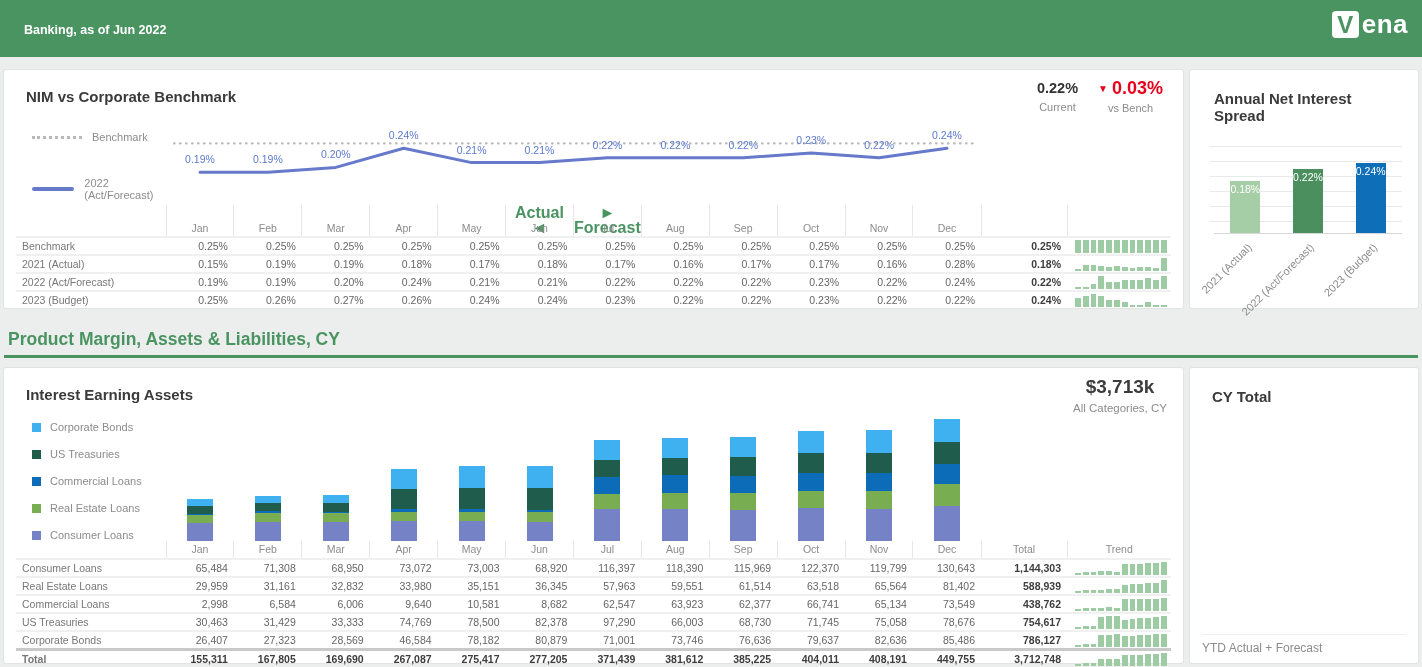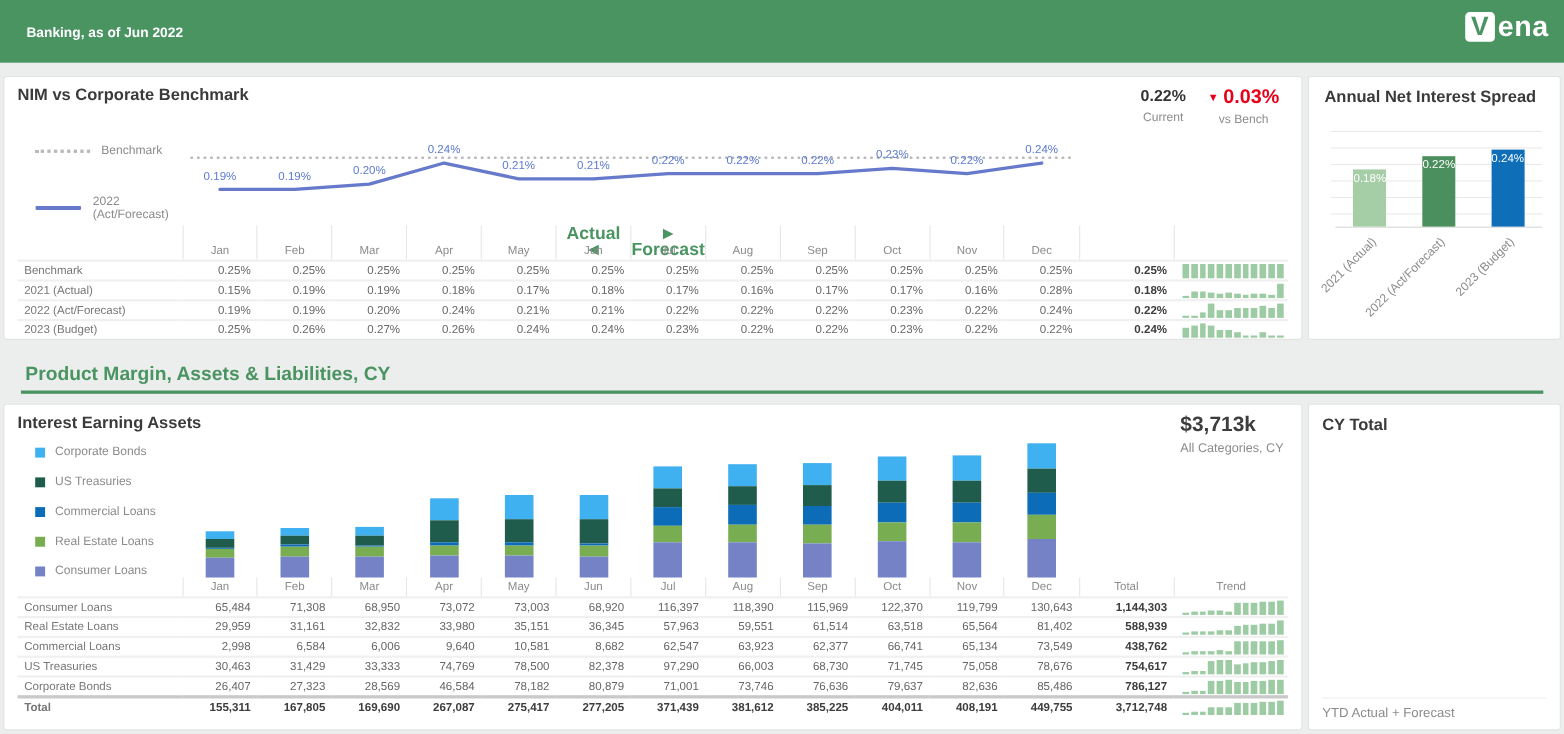--- a/index.html
+++ b/index.html
@@ -6,22 +6,22 @@
   *{box-sizing:border-box}
   body{margin:0;width:1422px;height:667px;background:#ECEDED;font-family:"Liberation Sans",sans-serif;overflow:hidden}
   .topbar{height:57px;background:var(--green);color:#fff;display:flex;justify-content:space-between;align-items:center;padding:0 14px 0 24px}
   .tb-title{font-size:21px;font-weight:bold;margin:0;line-height:24px}
   .tb-sub{font-size:12.5px;font-weight:bold;margin-top:2px}
   .logo{display:flex;align-items:center;gap:3px;margin-top:-8px}
   .logo-v{width:27px;height:27px;border-radius:4px;background:#fff;color:var(--green);display:flex;align-items:center;justify-content:center;font-weight:bold;font-size:24px}
   .logo-rest{color:#fff;font-size:26px;font-weight:bold;letter-spacing:.5px}
   main{display:grid;grid-template-columns:1179px 228px;grid-template-rows:238px 60px 295px;column-gap:7px;padding:13px 4px 4px}
   .panel{background:#fff;border-radius:2px;box-shadow:0 0 0 1px rgba(0,0,0,.04);position:relative}
-  .section-hd{grid-column:1/3;align-self:end;margin:0 15px 10px;padding:0 0 5px 4px;font-size:17.5px;font-weight:bold;color:var(--green);border-bottom:3px solid var(--green)}
-  .panel-title{font-size:15px;font-weight:bold;color:#3a3a3a;margin:0}
+  .section-hd{grid-column:1/3;align-self:end;margin:0 0 10px;padding:0 0 5px 4px;font-size:17.5px;font-weight:bold;color:var(--green);border-bottom:3px solid var(--green)}
+  .panel-title{font-size:15px;font-weight:bold;color:#3a3a3a;margin:10px}
   
   .nim{grid-column:1;grid-row:1;padding:8px 12px 0}
   .nim-head{display:flex;justify-content:space-between}
   .kpi{display:flex;gap:20px;text-align:center;padding-right:8px}
   .kpi-cur{font-size:14.5px;font-weight:bold;color:#333;line-height:20px}
   .kpi-delta{font-size:18px;font-weight:bold;color:var(--red);line-height:20px}
   .tri{font-style:normal;font-size:10px;margin-right:4px;vertical-align:2px}
   .kpi-sub{display:block;font-size:11px;color:#8c8c8c;margin-top:3px}
   .nim-chart-row{display:flex;height:90px;margin-top:0}
   .nim-legend{width:150px;padding:16px 0 4px 16px;display:flex;flex-direction:column;justify-content:space-between}
@@ -52,21 +52,21 @@
   .annual-plot{position:relative;height:88px;margin:22px 6px 0 10px;border-bottom:1px solid #d8d8d8;display:flex;justify-content:space-around;align-items:flex-end}
   .gline{position:absolute;left:-4px;right:0;height:1px;background:#e9e9e9}
   .abar-cell{flex:1;display:flex;justify-content:center;align-items:flex-end;height:100%;position:relative}
   .abar{width:30px;position:relative}
   .abar-lbl{position:absolute;top:2px;left:-3px;right:-3px;text-align:center;color:#fff;font-size:10.5px}
   .annual-x{display:flex;margin:0 6px 0 10px}
   .axl-cell{flex:1;position:relative;height:92px}
   .axl{position:absolute;top:7px;right:50%;transform:rotate(-45deg);transform-origin:100% 0;white-space:nowrap;font-size:11px;color:#8c8c8c}
   
   .assets{grid-column:1;grid-row:3;padding:8px 12px 0}
-  .akpi{position:absolute;top:8px;right:16px;text-align:left}
+  .akpi{position:absolute;top:8px;right:16px;text-align:center}
   .akpi-val{font-size:19px;font-weight:bold;color:#3d3d3d}
   .akpi-sub{font-size:11.5px;color:#8c8c8c;margin-top:4px}
   .assets-chart-row{display:flex;height:128px;margin-top:4px}
   .assets-legend{width:150px;padding:8px 0 0 16px}
   .leg-item{display:flex;align-items:center;gap:9px;font-size:11px;color:#8c8c8c;margin-bottom:15px}
   .leg-sq{width:9px;height:9px;display:block}
   .assets-chart{width:815px;display:flex;align-items:flex-end}
   .stack-cell{flex:1;display:flex;justify-content:center}
   .stack-bar{width:26px;display:flex;flex-direction:column;justify-content:flex-end}
   .seg{width:100%}

